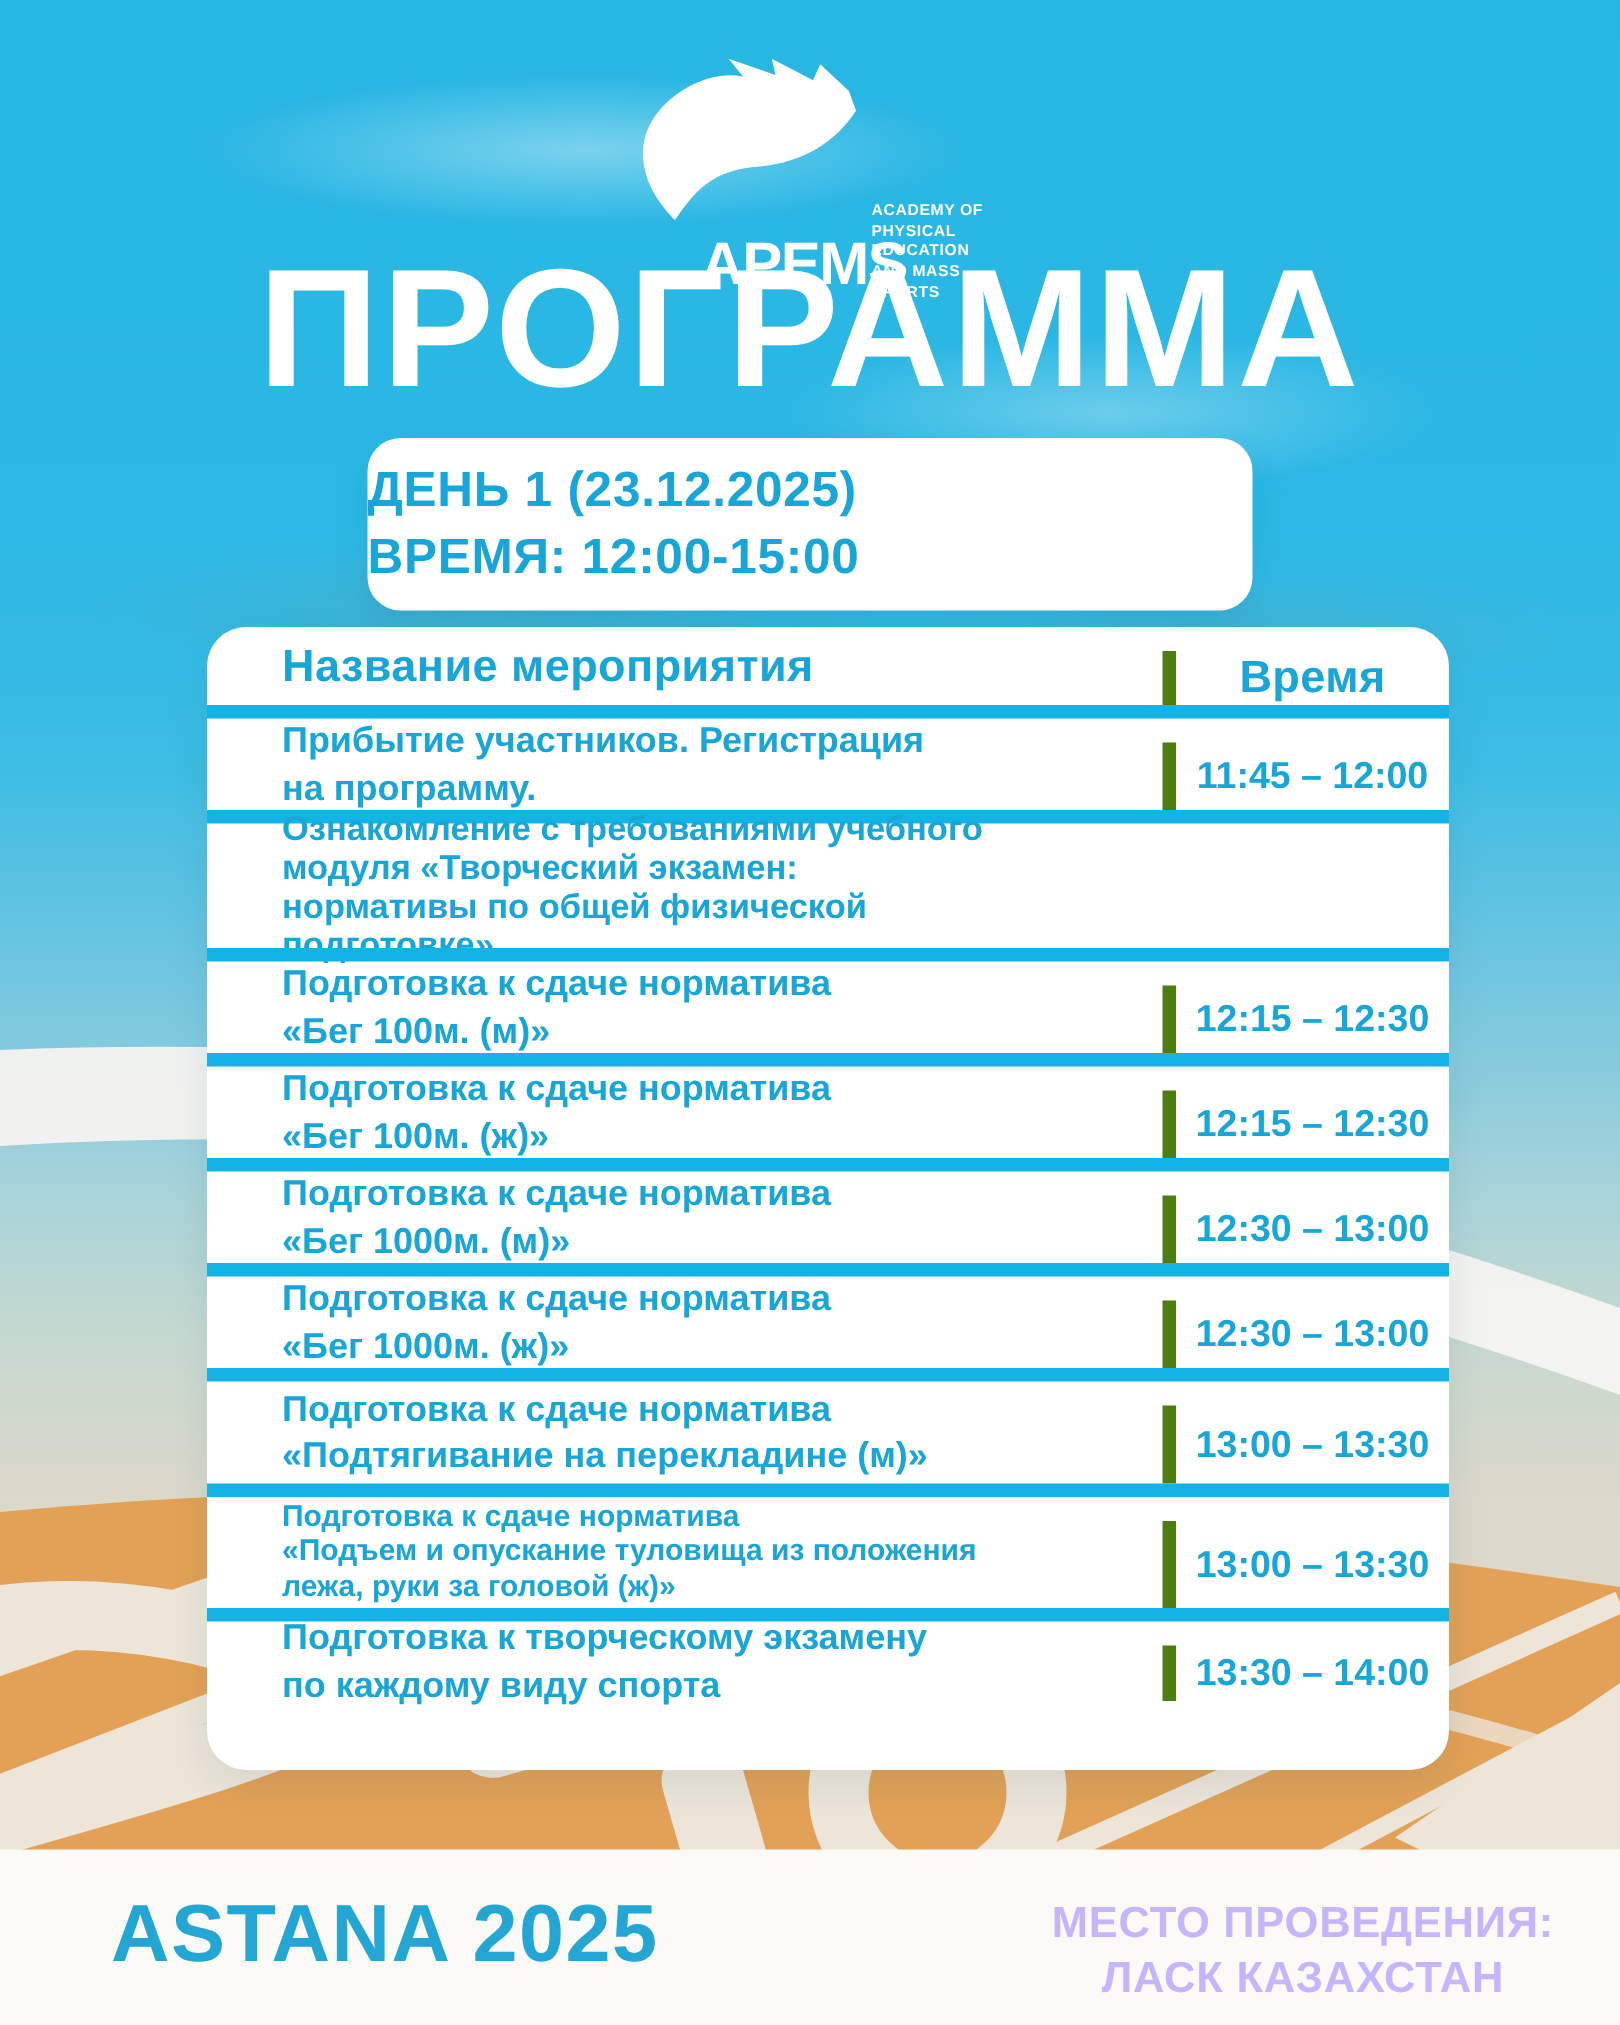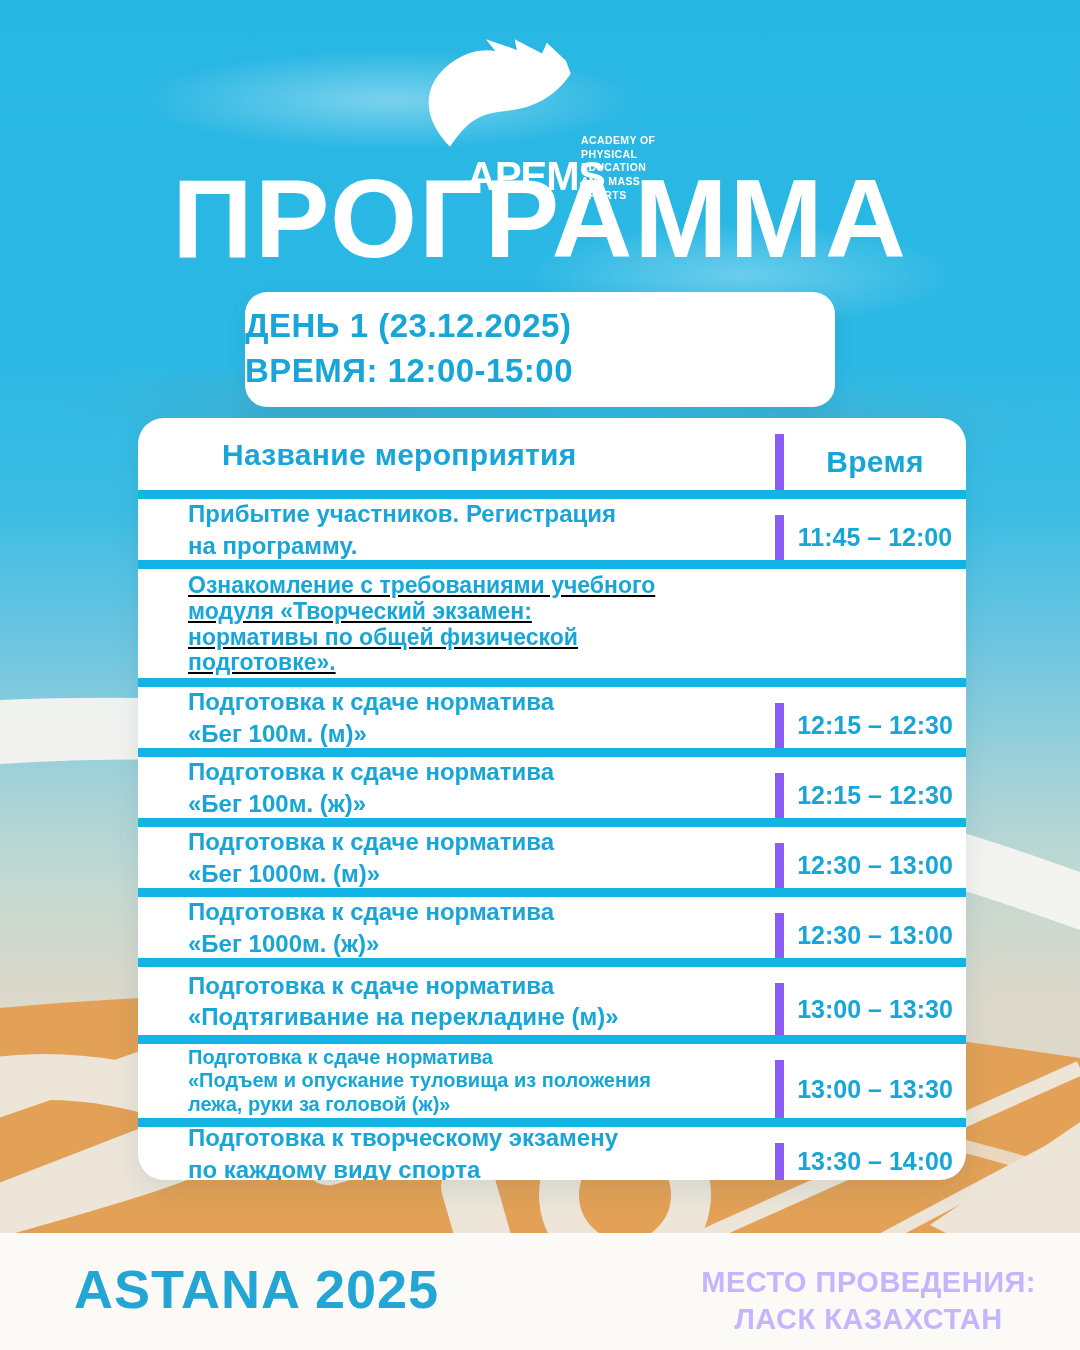--- a/index.html
+++ b/index.html
@@ -46,27 +46,27 @@
 
   
   .sched{position:absolute;left:138px;top:418px;width:828px;height:762px;
     background:#ffffff;border-radius:26px;overflow:hidden;display:flex;flex-direction:column;
     box-shadow:0 10px 26px rgba(20,80,110,.10);}
   .t-row{display:flex;box-sizing:border-box;flex:none;}
   .t-row + .t-row{border-top:9px solid #14b3e6;}
   .cell-event{flex:1;display:flex;flex-direction:column;justify-content:center;
     padding-left:50px;padding-right:20px;color:#17a6d7;font-weight:bold;
     font-size:24px;line-height:1.3;white-space:pre-line;}
-  .cell-time{width:191px;box-sizing:border-box;border-left:9px solid #8b5cf6;
+  .cell-time{width:191px;box-sizing:border-box;border-left:9px solid #4d7c0f;
     display:flex;align-items:center;justify-content:center;text-align:center;
     color:#17a6d7;font-weight:bold;font-size:25px;margin-top:16px;}
-  .t-head{height:72px;padding-left:34px;}
+  .t-head{height:52px;}
   .t-head .cell-event{font-size:30px;letter-spacing:.3px;}
   .t-head .cell-time{font-size:30px;letter-spacing:.3px;}
-  .r1{height:70px;} .r2{height:118px;text-decoration:underline;} .r3{height:70px;} .r4{height:70px;}
+  .r1{height:70px;} .r2{height:92px;} .r3{height:70px;} .r4{height:70px;}
   .r5{height:70px;} .r6{height:70px;} .r7{height:77px;} .r8{height:83px;} .r9{height:62px;}
   .r2 .cell-event{line-height:1.13;font-size:23px;}
   .r8 .cell-event{font-size:20px;line-height:1.18;}
 
   
   .footer-left{position:absolute;left:74px;top:1262px;color:#23a6d4;
     font-weight:bold;font-size:54px;letter-spacing:1px;line-height:1;}
   .footer-right{position:absolute;right:44px;top:1264px;color:#c4b5fd;text-align:center;
     font-weight:bold;font-size:29px;line-height:1.28;letter-spacing:.5px;white-space:pre-line;}
 </style>

